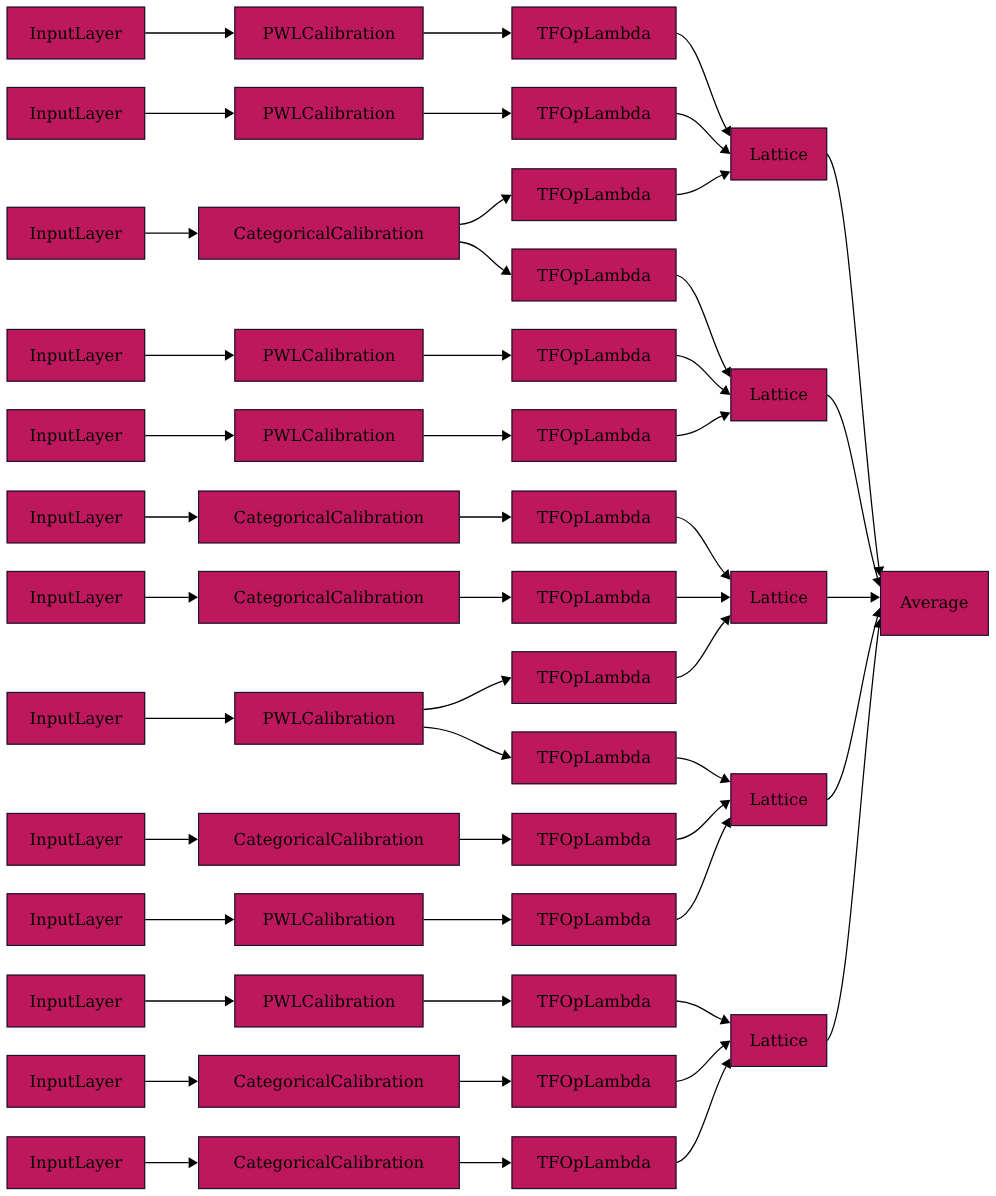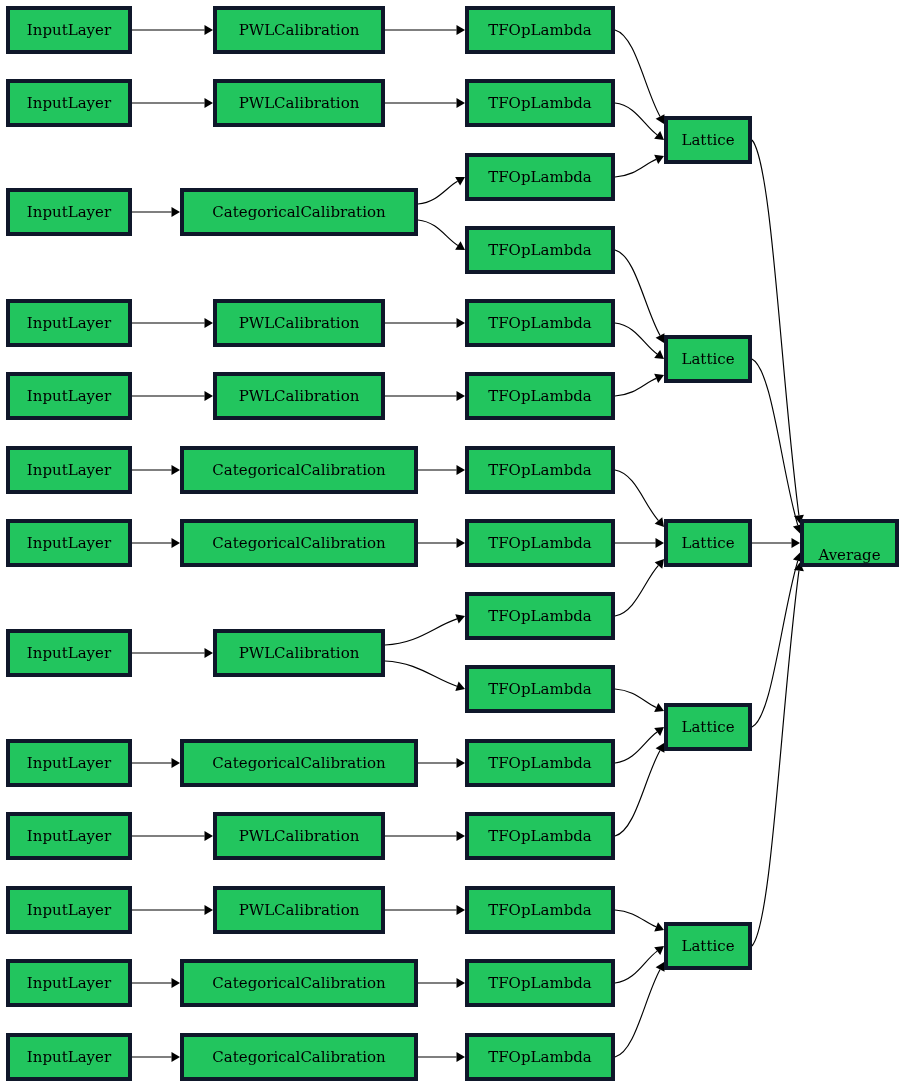--- a/index.html
+++ b/index.html
@@ -1,18 +1,18 @@
 <!DOCTYPE html>
 <html><head>
 <meta charset="utf-8">
 <style>
   html,body{margin:0;padding:0;background:#ffffff;}
   body{font-family:"DejaVu Serif","Liberation Serif",serif;}
   #canvas{position:relative;width:905px;height:1087px;background:#fff;overflow:hidden;}
-  .node{position:absolute;box-sizing:border-box;border:4px solid #0f172a;background:#22c55e;
+  .node{position:absolute;box-sizing:border-box;border:1px solid #0f172a;background:#be185d;
         display:flex;align-items:center;justify-content:center;font-size:15px;color:#000;
         line-height:1;white-space:nowrap;}
   svg.edges{position:absolute;left:0;top:0;width:905px;height:1087px;pointer-events:none;}
   svg.edges path{fill:none;stroke:#000;stroke-width:1.15;}
   svg.edges polygon{fill:#000;stroke:none;}
 </style>
 </head>
 <body>
 
 <div id="canvas">
@@ -246,17 +246,17 @@
       </div>
       <div class="node" style="left: 664px; top: 519px; width: 88px; height: 48px;">
         <span>Lattice</span>
       </div>
       <div class="node" style="left: 664px; top: 703px; width: 88px; height: 48px;">
         <span>Lattice</span>
       </div>
       <div class="node" style="left: 664px; top: 922px; width: 88px; height: 48px;">
         <span>Lattice</span>
       </div>
-      <div class="node" style="left: 800px; top: 519px; width: 99px; height: 48px; align-items: flex-end;">
+      <div class="node" style="left: 800px; top: 519px; width: 99px; height: 59px;">
         <span>Average</span>
       </div>
     </div>
 </div>
 
 </body></html>

